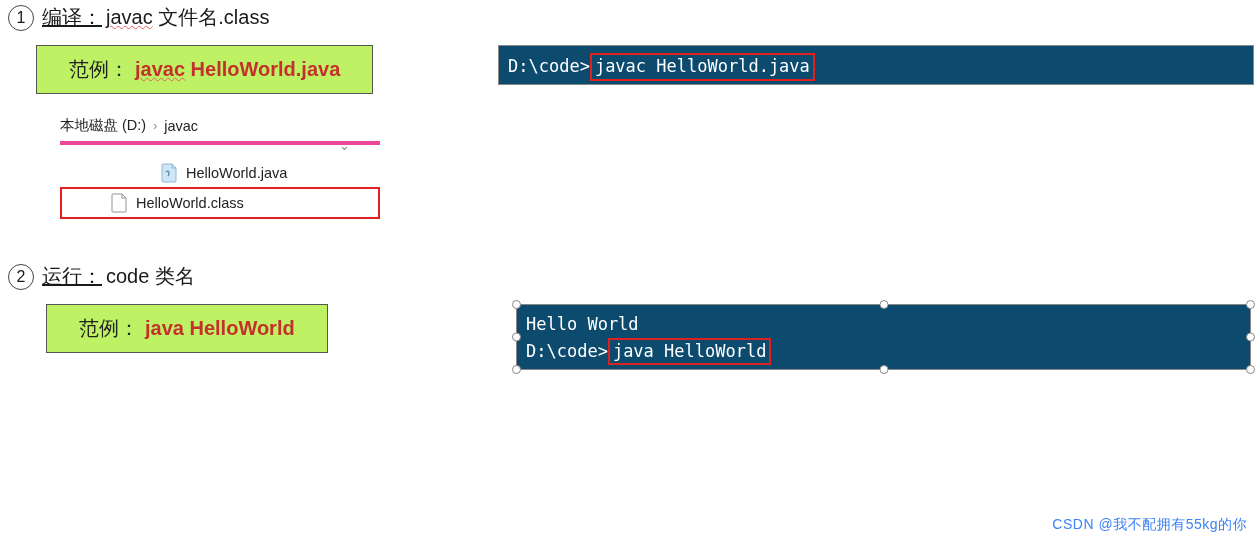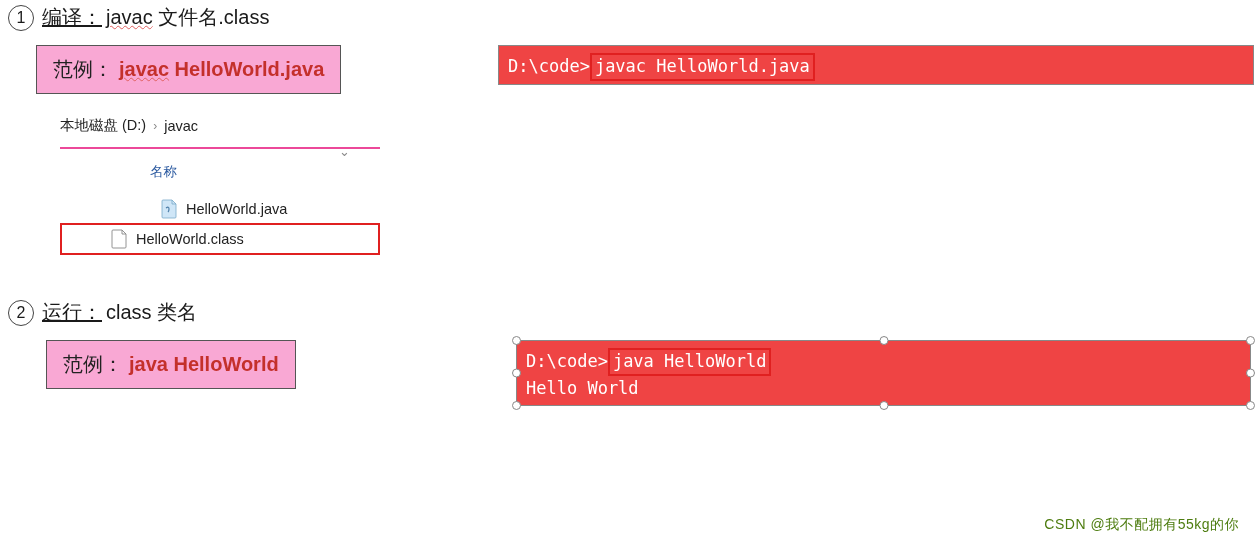--- a/index.html
+++ b/index.html
@@ -39,44 +39,44 @@
       text-decoration: underline;
     }
     .squiggle {
       text-decoration: underline;
       text-decoration-style: wavy;
       text-decoration-color: #e06060;
       text-decoration-thickness: 1.2px;
     }
     .example-box {
       border: 1.5px solid #555;
-      background: #f9a8d4;
+      background: #bef264;
       display: inline-flex;
       align-items: baseline;
-      padding: 10px 16px;
+      padding: 10px 32px;
       font-size: 20px;
     }
     .example-label {
       color: #222;
       margin-right: 6px;
     }
     .example-cmd {
       color: #c4302b;
       font-weight: bold;
     }
     .row {
       display: flex;
       align-items: flex-start;
     }
     .left-col {
       width: 490px;
       padding-left: 0;
     }
     .term-box {
-      background: #ef4444;
+      background: #0c4a6e;
       border: 1.5px solid #888;
       color: #fff;
       font-family: "Consolas", "SimSun", monospace;
       font-size: 17px;
       line-height: 1.5;
       padding: 7px 9px 4px;
       position: relative;
     }
     .term-prompt {}
     .term-highlight {
@@ -105,23 +105,23 @@
     .explorer {
       margin-top: 22px;
       margin-left: 24px;
       width: 320px;
       font-size: 14.5px;
       color: #222;
     }
     .breadcrumb {
       display: flex;
       align-items: center;
-      border-bottom: 2px solid #ec4899;
+      border-bottom: 4px solid #ec4899;
       margin-bottom: 14px;
-      padding-bottom: 12px;
+      padding-bottom: 6px;
       position: relative;
     }
     .breadcrumb .sep {
       color: #8a8a8a;
       margin: 0 7px;
       font-size: 12px;
     }
     .breadcrumb .chev-down {
       position: absolute;
       right: 30px;
@@ -151,23 +151,23 @@
       flex-shrink: 0;
       margin-right: 8px;
     }
     .file-name {
       font-size: 14.5px;
     }
     .section1 { padding-left: 8px; padding-top: 4px; }
     .section2 { padding-left: 8px; margin-top: 44px; }
     .watermark {
       position: absolute;
-      right: 16px;
+      right: 8px;
       bottom: 4px;
-      color: #4d7c0f;
+      color: #3b82f6;
       font-size: 14px;
       letter-spacing: 0.5px;
     }
     .term1 { width: 756px; height: 40px; margin-left: 0; }
     .term2 { width: 735px; height: 66px; margin-left: 18px; }
     .right-col { padding-top: 0; position: relative; }
   </style>
 </head>
 <body>
 
@@ -190,21 +190,20 @@
       </div>
 
       
       <div class="explorer">
         <div class="breadcrumb">
           <span>本地磁盘 (D:)</span>
           <span class="sep">›</span>
           <span>javac</span>
           <span class="chev-down">⌄</span>
         </div>
-        <div class="col-head">名称</div>
 
         <div class="file-row">
           <svg class="file-icon" viewBox="0 0 18 20">
             <path d="M3 1 h9 l4 4 v13 a1 1 0 0 1 -1 1 h-12 a1 1 0 0 1 -1 -1 v-16 a1 1 0 0 1 1 -1 z" fill="#cfe6f7" stroke="#7aa9c9" stroke-width="0.8"></path>
             <path d="M12 1 v4 h4" fill="none" stroke="#7aa9c9" stroke-width="0.8"></path>
             <path d="M6 9 q3 -2 3 1 q0 2 -1 3" fill="none" stroke="#4d7ea8" stroke-width="1.2"></path>
           </svg>
           <span class="file-name">HelloWorld.java</span>
         </div>
 
@@ -223,37 +222,37 @@
         <span class="term-prompt">D:\code&gt;</span><span class="term-highlight">javac HelloWorld.java</span>
       </div>
     </div>
   </div>
 </div>
 
 <div class="section section2">
   <div class="section-title">
     <span class="circled-num">2</span>
     <span class="title-label">运行：</span>
-    <span>class 类名</span>
+    <span>code 类名</span>
   </div>
 
   <div class="row">
     <div class="left-col" style="padding-left: 38px;">
       <div class="example-box">
         <span class="example-label">范例：</span>
         <span class="example-cmd">java HelloWorld</span>
       </div>
     </div>
 
     <div class="right-col">
       <div class="term-box term2">
+        <div>Hello World</div>
         <div>
           <span class="term-prompt">D:\code&gt;</span><span class="term-highlight">java HelloWorld</span>
         </div>
-        <div>Hello World</div>
         <span class="handle tl"></span>
         <span class="handle tr"></span>
         <span class="handle bl"></span>
         <span class="handle br"></span>
         <span class="handle tc"></span>
         <span class="handle bc"></span>
         <span class="handle lc"></span>
         <span class="handle rc"></span>
       </div>
     </div>

